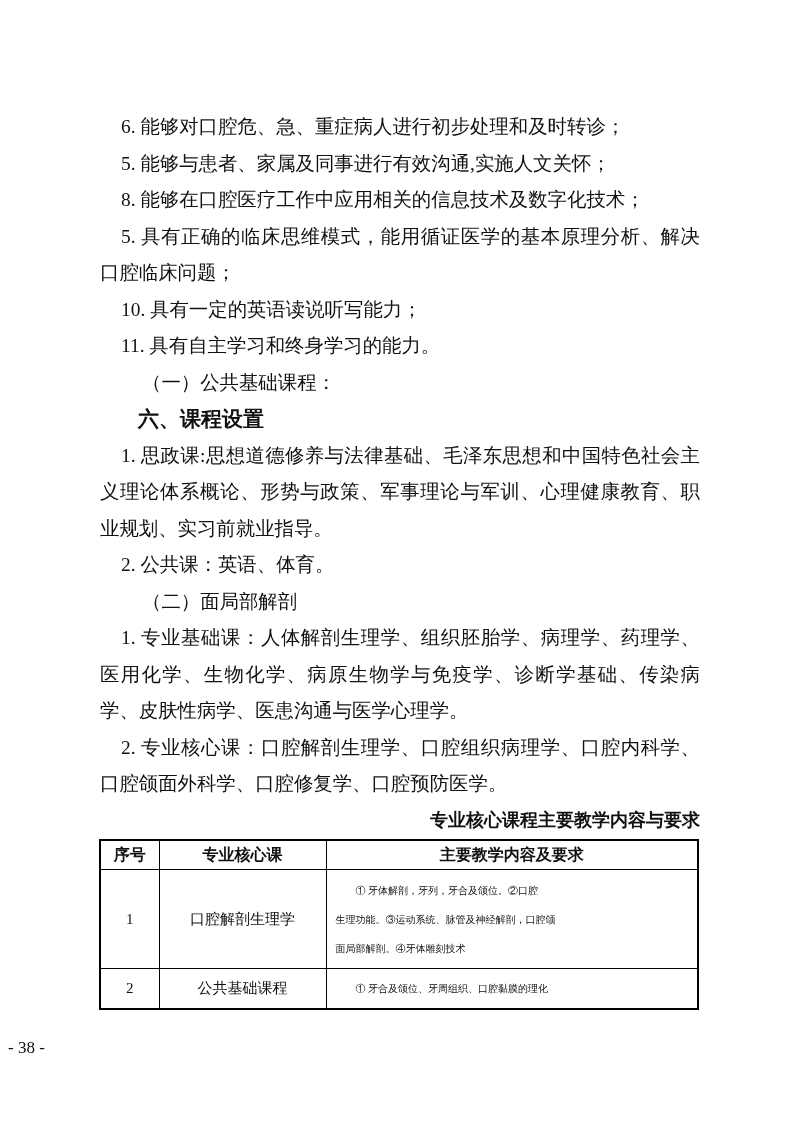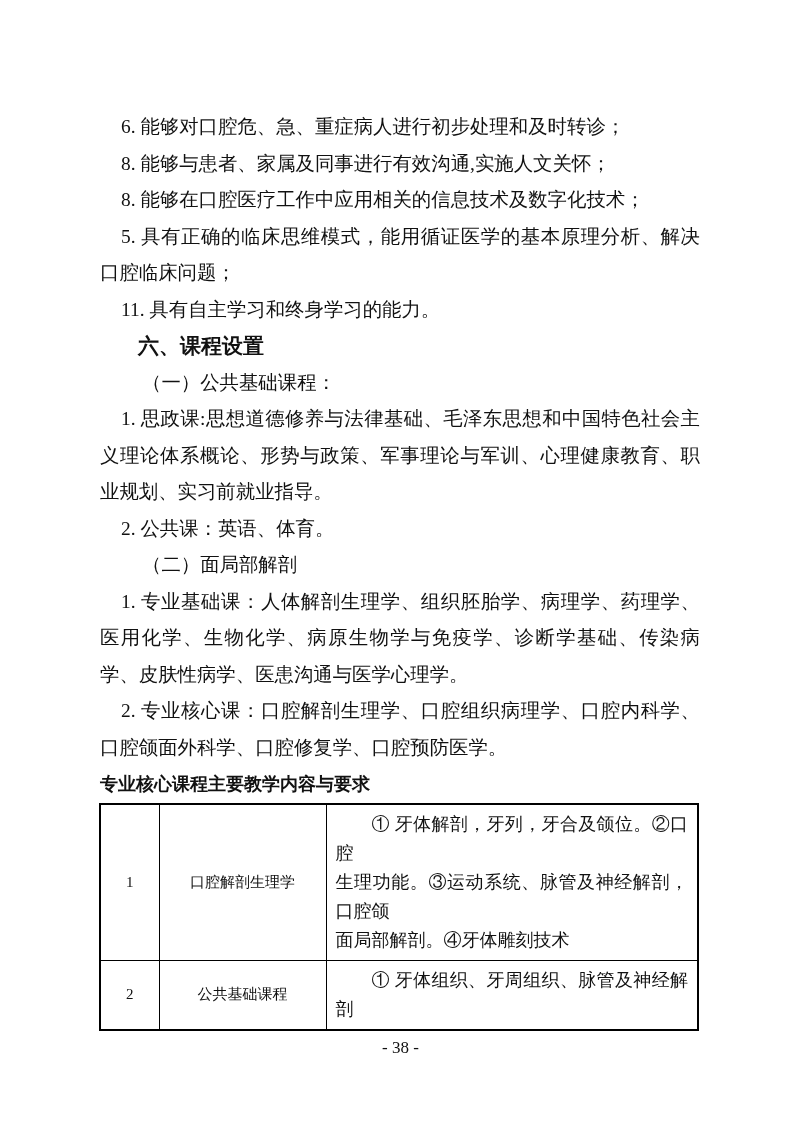--- a/index.html
+++ b/index.html
@@ -31,25 +31,25 @@
   .para.heading {
     font-family: "Liberation Sans", "DejaVu Sans", sans-serif;
     font-weight: 700;
     font-size: 21px;
     line-height: 36.5px;
     text-indent: 38px;
     text-align: left;
   }
   .table-title {
     margin: 0;
-    font-family: Liberation Serif, serif;
+    font-family: Liberation Mono, monospace;
     font-weight: 700;
     font-size: 18px;
     line-height: 36.5px;
-    text-align: left;
+    text-align: right;
   }
   table.core-table {
     border-collapse: collapse;
     table-layout: fixed;
     width: 598px;
     margin-left: -1px;
     border: 2px solid #000;
   }
   .core-table th, .core-table td {
     border: 1.5px solid #000;
@@ -63,79 +63,84 @@
     text-align: center;
     vertical-align: middle;
   }
   .core-table td {
     font-size: 15px;
     vertical-align: middle;
   }
   td.cell-no, td.cell-course { text-align: center; }
   td.cell-content {
     text-align: justify;
-    font-size: 18px;
+    font-size: 10px;
     line-height: 29px;
     padding: 5px 9px;
     white-space: pre-line;
     text-indent: 2em;
     vertical-align: middle;
   }
   tr.row-1 { height: 99px; }
   tr.row-2 { height: 28px; }
   .footer {
     position: absolute;
     left: 8px; right: 0;
     top: 1038px;
-    text-align: center;
     font-size: 17px;
     line-height: 20px;
   }
 </style>
 </head>
 <body>
 
 <div class="page">
   <div class="content">
 
     <p class="para num">6. 能够对口腔危、急、重症病人进行初步处理和及时转诊；</p>
-    <p class="para num">8. 能够与患者、家属及同事进行有效沟通,实施人文关怀；</p>
+    <p class="para num">5. 能够与患者、家属及同事进行有效沟通,实施人文关怀；</p>
     <p class="para num">8. 能够在口腔医疗工作中应用相关的信息技术及数字化技术；</p>
     <p class="para num">5. 具有正确的临床思维模式，能用循证医学的基本原理分析、解决口腔临床问题；</p>
+    <p class="para num">10. 具有一定的英语读说听写能力；</p>
     <p class="para num">11. 具有自主学习和终身学习的能力。</p>
 
+    <p class="para sub">（一）公共基础课程：</p>
+
     <p class="para heading">六、课程设置</p>
-
-    <p class="para sub">（一）公共基础课程：</p>
     <p class="para num">1. 思政课:思想道德修养与法律基础、毛泽东思想和中国特色社会主义理论体系概论、形势与政策、军事理论与军训、心理健康教育、职业规划、实习前就业指导。</p>
     <p class="para num">2. 公共课：英语、体育。</p>
     <p class="para sub">（二）面局部解剖</p>
     <p class="para num">1. 专业基础课：人体解剖生理学、组织胚胎学、病理学、药理学、医用化学、生物化学、病原生物学与免疫学、诊断学基础、传染病学、皮肤性病学、医患沟通与医学心理学。</p>
     <p class="para num">2. 专业核心课：口腔解剖生理学、口腔组织病理学、口腔内科学、口腔颌面外科学、口腔修复学、口腔预防医学。</p>
 
     <p class="table-title">专业核心课程主要教学内容与要求</p>
 
     <table class="core-table">
       <colgroup>
         <col style="width:59px">
         <col style="width:167px">
         <col style="width:372px">
       </colgroup>
       <tbody>
+          <tr>
+        <th>序号</th>
+        <th>专业核心课</th>
+        <th>主要教学内容及要求</th>
+      </tr>
       <tr class="row-1">
         <td class="cell-no">1</td>
         <td class="cell-course">口腔解剖生理学</td>
         <td class="cell-content">① 牙体解剖，牙列，牙合及颌位。②口腔
 生理功能。③运动系统、脉管及神经解剖，口腔颌
 面局部解剖。④牙体雕刻技术</td>
       </tr>
       <tr class="row-2">
         <td class="cell-no">2</td>
         <td class="cell-course">公共基础课程</td>
-        <td class="cell-content">① 牙体组织、牙周组织、脉管及神经解剖</td>
+        <td class="cell-content">① 牙合及颌位、牙周组织、口腔黏膜的理化</td>
       </tr>
     </tbody>
       </table>
 
   </div>
 
   <div class="footer">- 38 -</div>
 </div>
 
 </body></html>

